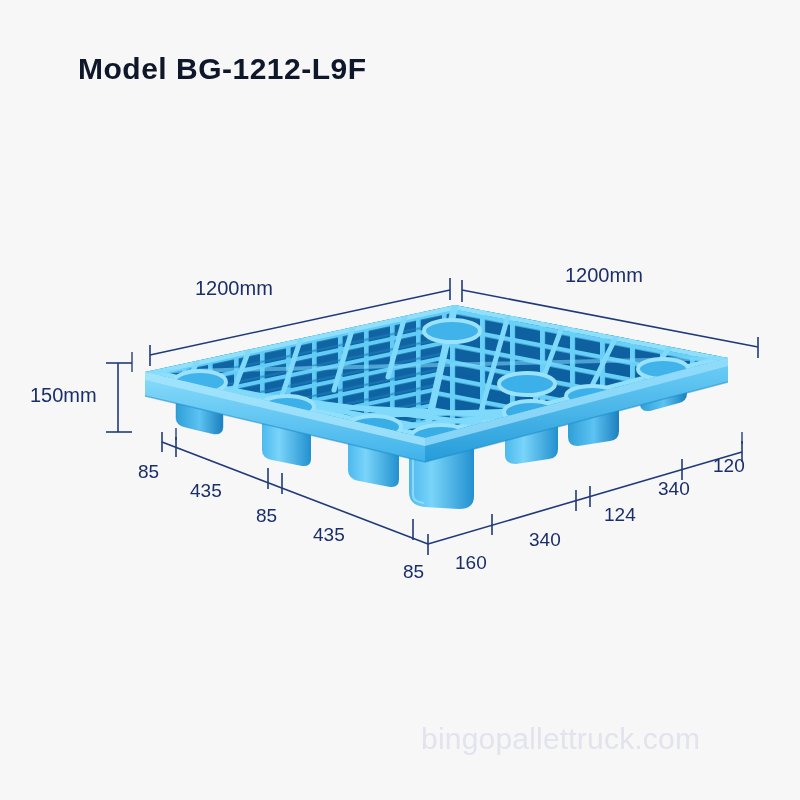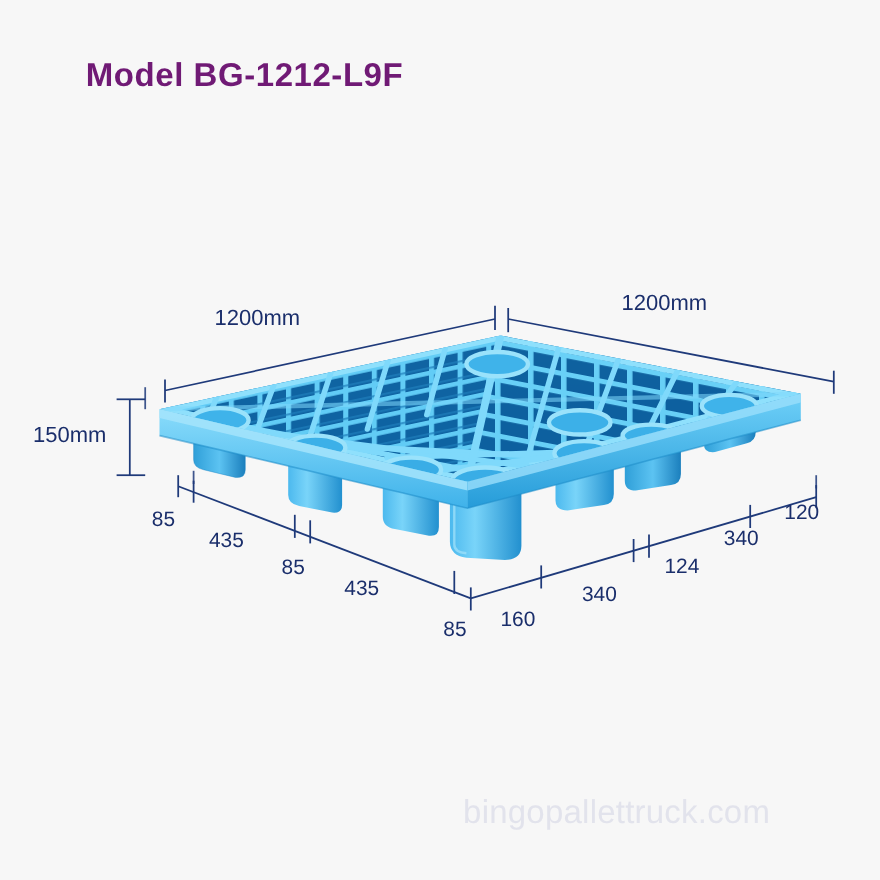--- a/index.html
+++ b/index.html
@@ -8,21 +8,21 @@
     background:#f7f7f7;
     font-family:"Liberation Sans", sans-serif;
     overflow:hidden;
     position:relative;
   }
   #stage{position:absolute;inset:0;width:800px;height:800px;}
   .title{
     position:absolute;left:78px;top:52px;
     font-size:30px;font-weight:bold;
     letter-spacing:0.5px;
-    color:#701a75;
+    color:#0f172a;
     white-space:nowrap;
   }
   .watermark{
     position:absolute;left:421px;top:722px;
     font-size:30px;
     color:#e2e3ec;
     white-space:nowrap;
     letter-spacing:0.2px;
   }
   svg{position:absolute;left:0;top:0;}

